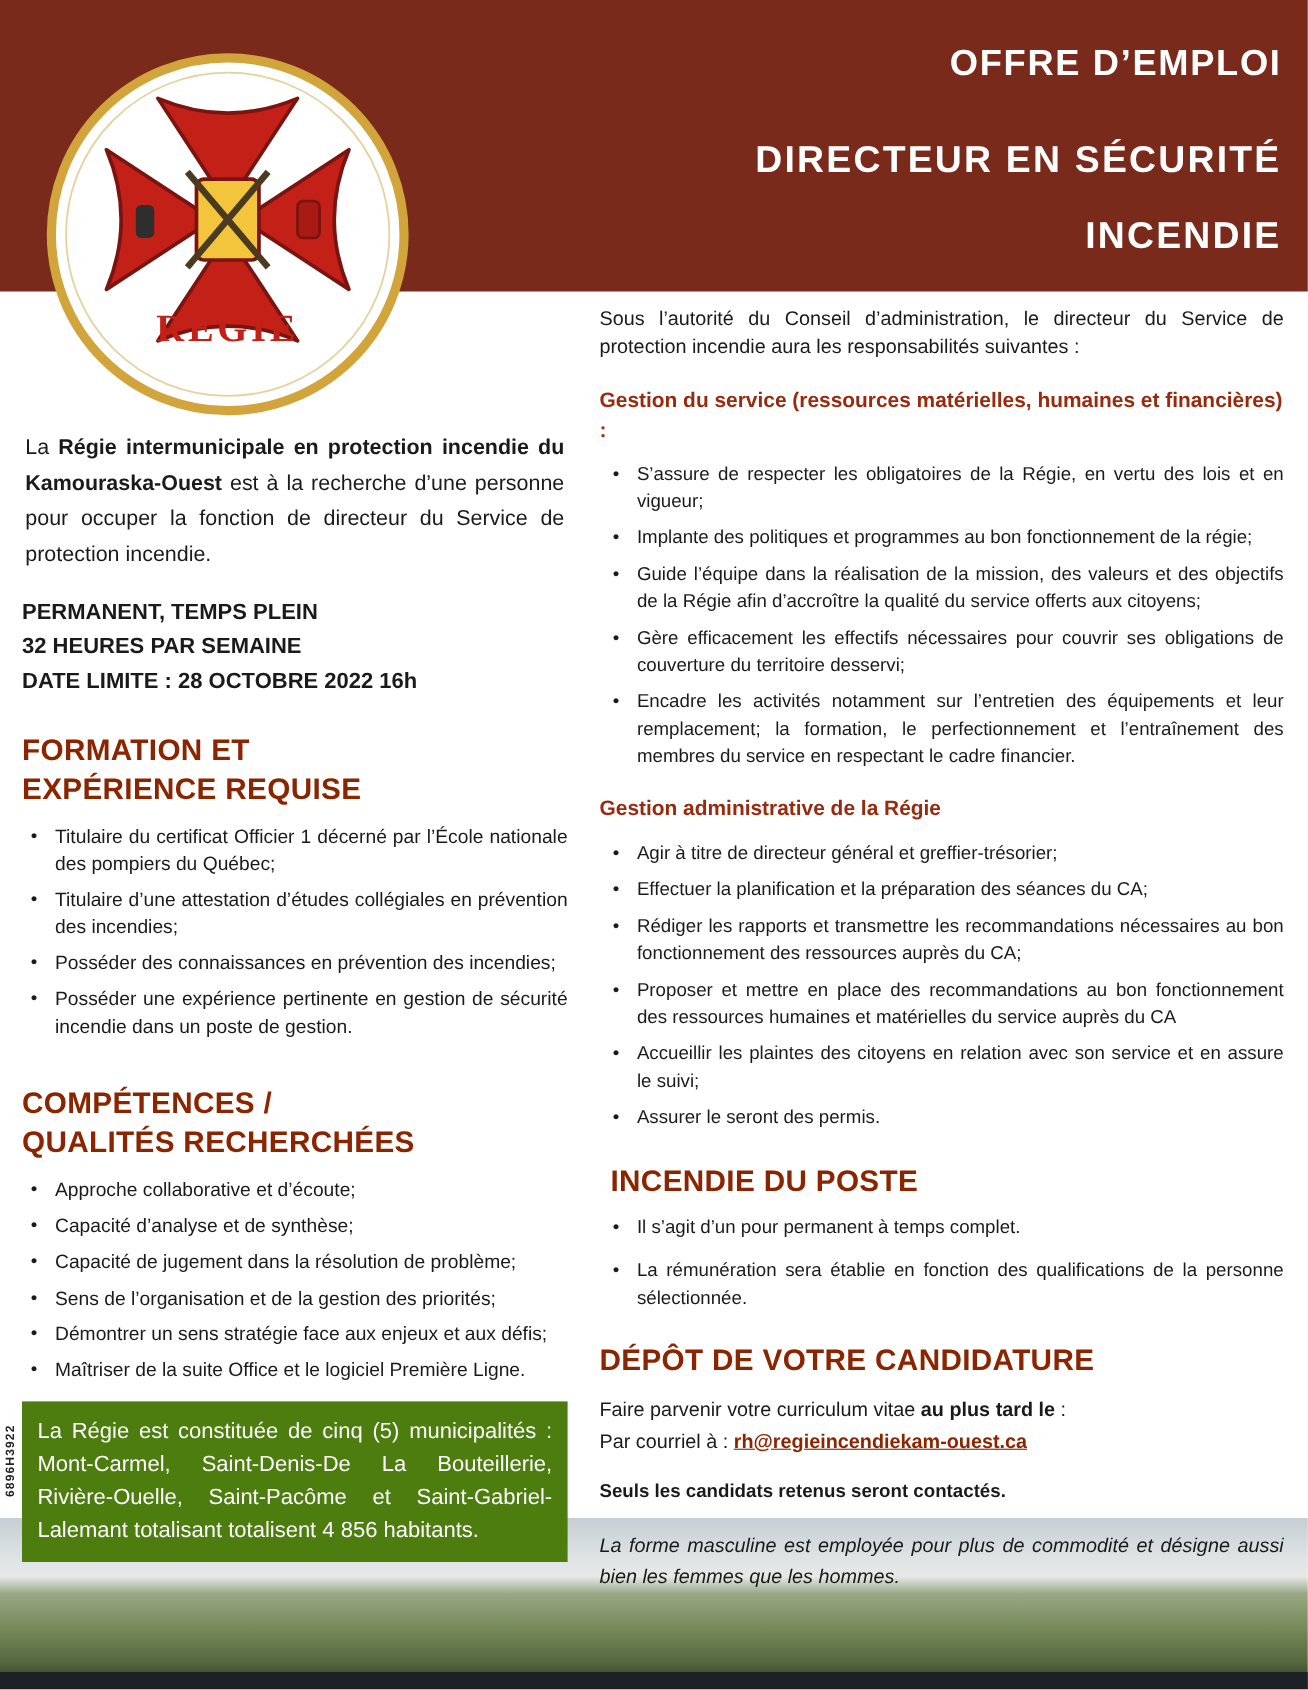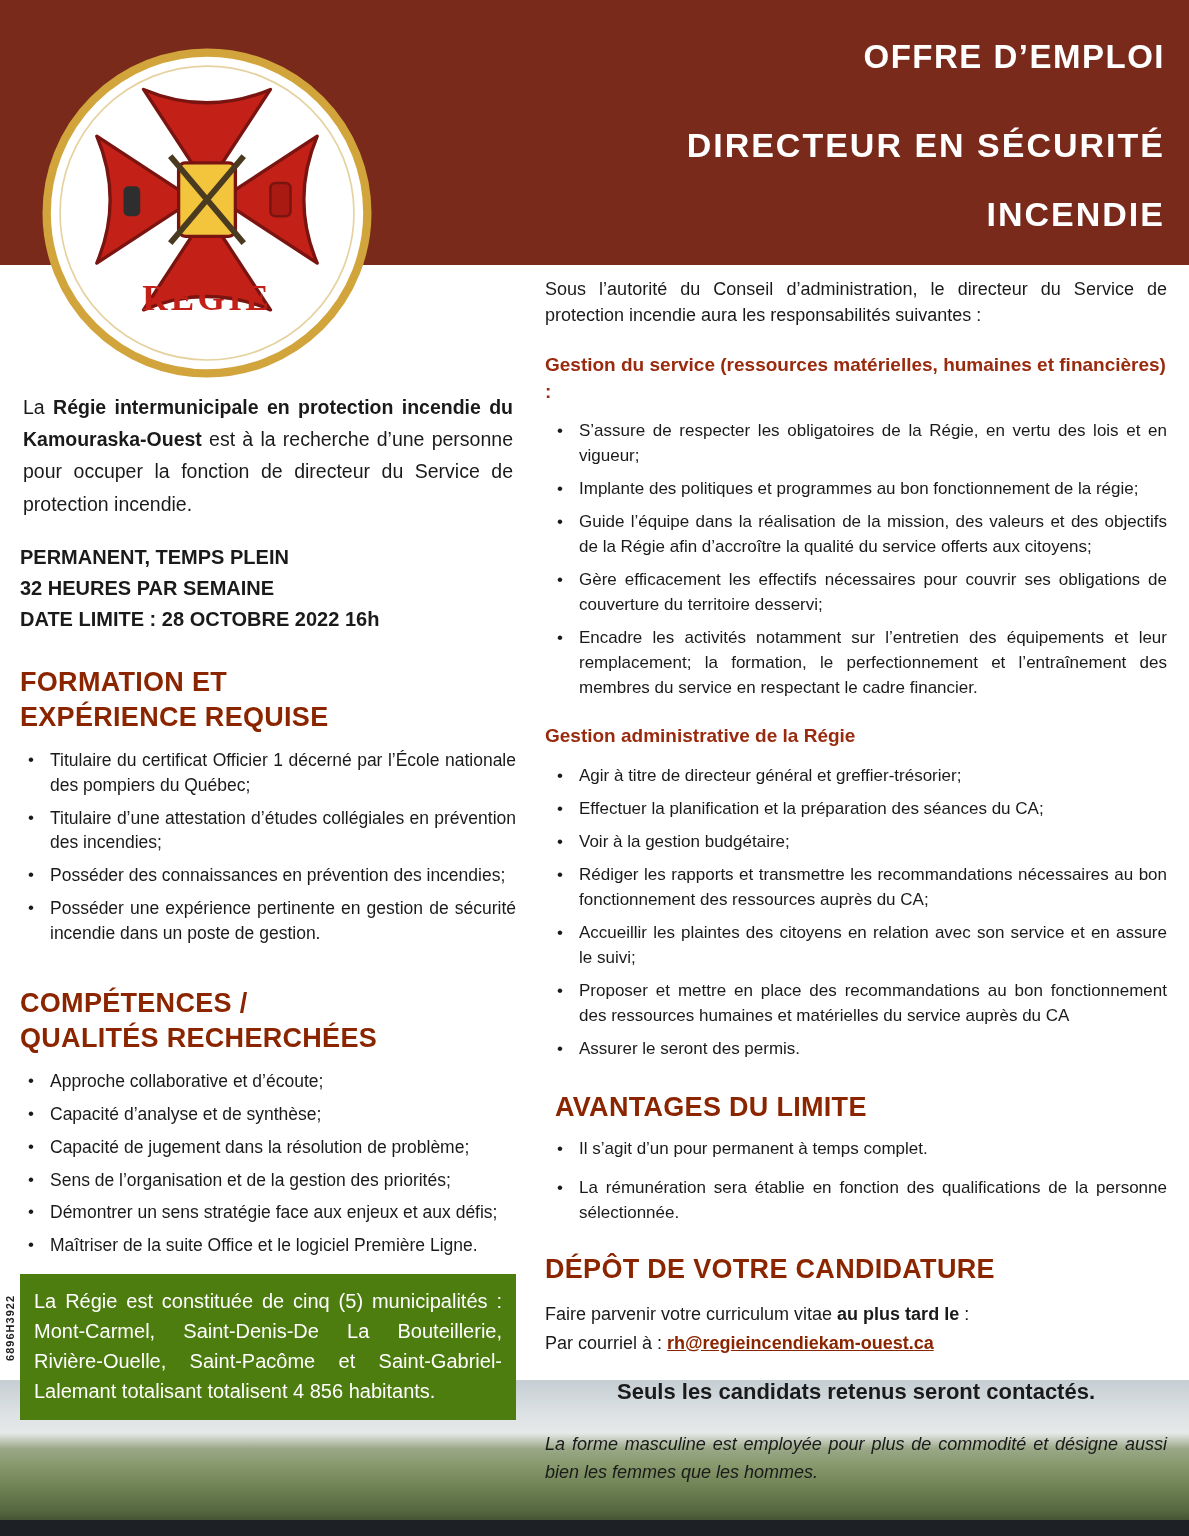--- a/index.html
+++ b/index.html
@@ -34,21 +34,21 @@
   ul.bullets.spaced li { margin-bottom:14px; }
   
   .muni-box {
     margin-top:16px; background:#4d7c0f; color:#ffffff;
     padding:12px 14px 14px 14px; font-size:20px; line-height:1.5; text-align:justify;
   }
   
   .depot-line { font-size:18px; line-height:1.6; }
   .depot-line .b { font-weight:bold; }
   a.email-link { color:#8b2500; font-weight:bold; text-decoration:underline; cursor:pointer; }
-  .contact-note { font-weight:bold; font-size:22px; margin-top:22px;text-align:center; }
+  .contact-note { font-weight:bold; font-size:17px; margin-top:22px; }
   .gender-note { font-style:italic; font-size:18px; line-height:1.55; margin-top:26px; text-align:justify; }
   
   .landscape {
     position:absolute; bottom:0; left:0; width:100%; height:156px; z-index:0;
     background:linear-gradient(to bottom,
       #c5ced3 0%, #dde2e4 22%, #e7e9e8 34%,
       #9aa887 44%, #85976a 56%, #6d8052 70%,
       #55673f 84%, #39462c 94%, #2a3322 100%);
   }
   .bottom-strip { position:absolute; bottom:0; left:0; width:100%; height:16px; background:#1d2024; z-index:1; }
@@ -142,28 +142,27 @@
         <li>Implante des politiques et programmes au bon fonctionnement de la régie;</li>
         <li>Guide l’équipe dans la réalisation de la mission, des valeurs et des objectifs de la Régie afin d’accroître la qualité du service offerts aux citoyens;</li>
         <li>Gère efficacement les effectifs nécessaires pour couvrir ses obligations de couverture du territoire desservi;</li>
         <li>Encadre les activités notamment sur l’entretien des équipements et leur remplacement; la formation, le perfectionnement et l’entraînement des membres du service en respectant le cadre financier.</li>
       </ul>
 
     <div class="subheading-red" style="margin-top:22px;">Gestion administrative de la Régie</div>
     <ul class="bullets">
         <li>Agir à titre de directeur général et greffier-trésorier;</li>
         <li>Effectuer la planification et la préparation des séances du CA;</li>
-        <li>Voir à la gestion budgétaire;</li>
         <li>Rédiger les rapports et transmettre les recommandations nécessaires au bon fonctionnement des ressources auprès du CA;</li>
+        <li>Proposer et mettre en place des recommandations au bon fonctionnement des ressources humaines et matérielles du service auprès du CA</li>
         <li>Accueillir les plaintes des citoyens en relation avec son service et en assure le suivi;</li>
-        <li>Proposer et mettre en place des recommandations au bon fonctionnement des ressources humaines et matérielles du service auprès du CA</li>
         <li>Assurer le seront des permis.</li>
       </ul>
 
-    <div class="heading-red" style="margin-top:28px; padding-left:10px;">AVANTAGES DU LIMITE</div>
+    <div class="heading-red" style="margin-top:28px; padding-left:10px;">INCENDIE DU POSTE</div>
     <ul class="bullets spaced">
         <li>Il s’agit d’un pour permanent à temps complet.</li>
         <li>La rémunération sera établie en fonction des qualifications de la personne sélectionnée.</li>
       </ul>
 
     <div class="heading-red" style="margin-top:26px;">DÉPÔT DE VOTRE  CANDIDATURE</div>
 
     <div class="depot-line"><span>Faire parvenir votre curriculum vitae </span><span class="b">au plus tard le</span><span>  :</span></div>
     <div class="depot-line"><span>Par courriel à :  </span><a class="email-link">rh@regieincendiekam-ouest.ca</a></div>
 

